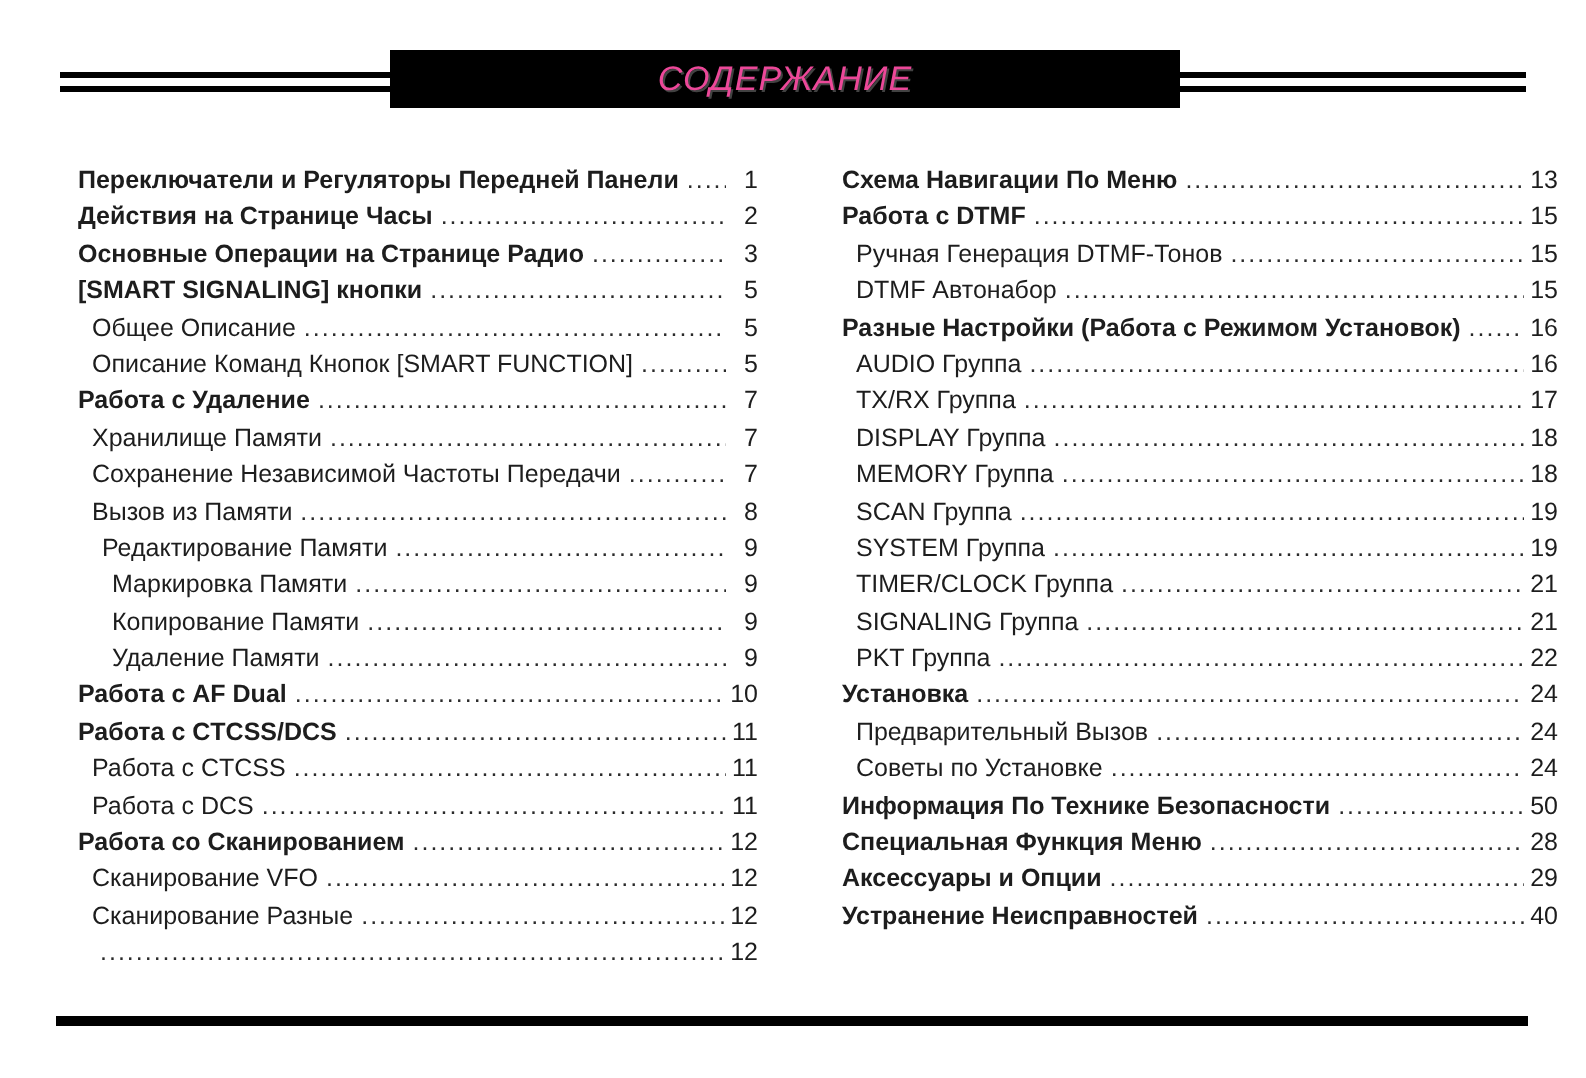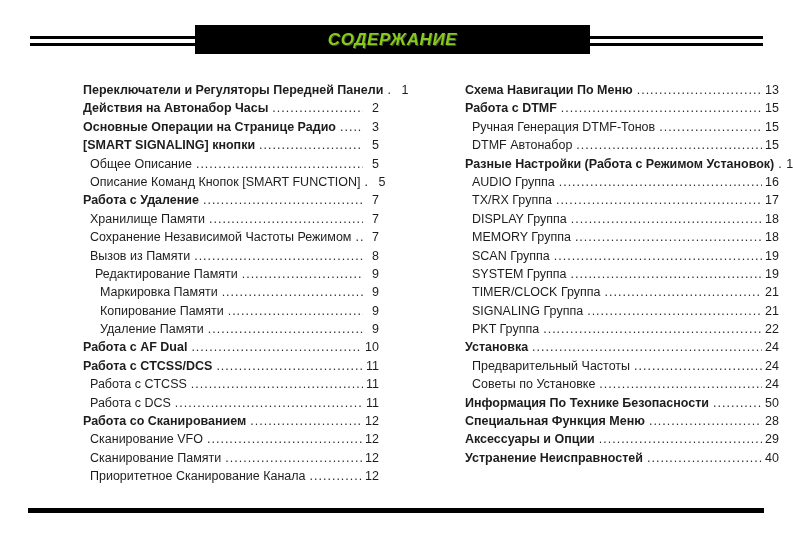--- a/index.html
+++ b/index.html
@@ -19,35 +19,34 @@
   }
   .header-rules .rule{height:3px;background:#000;}
   .header-rules .rule + .rule{margin-top:4px;}
   .banner{
     position:absolute;left:195px;top:25px;width:395px;height:29px;
     background:#000;
     display:flex;align-items:center;justify-content:center;
     z-index:2;
   }
   .banner span{
-    color:#84cc16;font-weight:bold;font-style:italic;
+    color:#ec4899;font-weight:normal;font-style:italic;
     font-size:17px;letter-spacing:0.6px;
     text-shadow:1px 1px 0 rgba(120,120,120,.55);
   }
 
   
   .col{position:absolute;top:81px;font-size:12.5px;}
   #col-left{left:39px;width:340px;}
   #col-right{left:421px;width:358px;}
 
   .toc-row{
     display:flex;align-items:baseline;
     height:18.4px;line-height:18.4px;
     white-space:nowrap;
-    margin-left:44px;
   }
   .toc-row .t{flex-shrink:0;}
   .toc-row.bold .t{font-weight:bold;}
   .toc-row.lvl1{padding-left:7px;}
   .toc-row.lvl2{padding-left:12px;}
   .toc-row.lvl3{padding-left:17px;}
 
   .leader{
     flex:1;min-width:5px;
     overflow:hidden;
@@ -85,21 +84,21 @@
     <span>СОДЕРЖАНИЕ</span>
   </div>
 
   <div class="col" id="col-left">
       <div class="toc-row lvl0 bold">
         <span class="t">Переключатели и Регуляторы Передней Панели</span>
         <span class="leader"></span>
         <span class="pg">1</span>
       </div>
       <div class="toc-row lvl0 bold">
-        <span class="t">Действия на Автонабор Часы</span>
+        <span class="t">Действия на Странице Часы</span>
         <span class="leader"></span>
         <span class="pg">2</span>
       </div>
       <div class="toc-row lvl0 bold">
         <span class="t">Основные Операции на Странице Радио</span>
         <span class="leader"></span>
         <span class="pg">3</span>
       </div>
       <div class="toc-row lvl0 bold">
         <span class="t">[SMART SIGNALING] кнопки</span>
@@ -120,21 +119,21 @@
         <span class="t">Работа с Удаление</span>
         <span class="leader"></span>
         <span class="pg">7</span>
       </div>
       <div class="toc-row lvl1">
         <span class="t">Хранилище Памяти</span>
         <span class="leader"></span>
         <span class="pg">7</span>
       </div>
       <div class="toc-row lvl1">
-        <span class="t">Сохранение Независимой Частоты Режимом</span>
+        <span class="t">Сохранение Независимой Частоты Передачи</span>
         <span class="leader"></span>
         <span class="pg">7</span>
       </div>
       <div class="toc-row lvl1">
         <span class="t">Вызов из Памяти</span>
         <span class="leader"></span>
         <span class="pg">8</span>
       </div>
       <div class="toc-row lvl2">
         <span class="t">Редактирование Памяти</span>
@@ -180,26 +179,25 @@
         <span class="t">Работа со Сканированием</span>
         <span class="leader"></span>
         <span class="pg">12</span>
       </div>
       <div class="toc-row lvl1">
         <span class="t">Сканирование VFO</span>
         <span class="leader"></span>
         <span class="pg">12</span>
       </div>
       <div class="toc-row lvl1">
-        <span class="t">Сканирование Памяти</span>
+        <span class="t">Сканирование Разные</span>
         <span class="leader"></span>
         <span class="pg">12</span>
       </div>
       <div class="toc-row lvl1">
-        <span class="t">Приоритетное Сканирование Канала</span>
         <span class="leader"></span>
         <span class="pg">12</span>
       </div>
     </div>
   <div class="col" id="col-right">
       <div class="toc-row lvl0 bold">
         <span class="t">Схема Навигации По Меню</span>
         <span class="leader"></span>
         <span class="pg">13</span>
       </div>
@@ -267,21 +265,21 @@
         <span class="t">PKT Группа</span>
         <span class="leader"></span>
         <span class="pg">22</span>
       </div>
       <div class="toc-row lvl0 bold">
         <span class="t">Установка</span>
         <span class="leader"></span>
         <span class="pg">24</span>
       </div>
       <div class="toc-row lvl1">
-        <span class="t">Предварительный Частоты</span>
+        <span class="t">Предварительный Вызов</span>
         <span class="leader"></span>
         <span class="pg">24</span>
       </div>
       <div class="toc-row lvl1">
         <span class="t">Советы по Установке</span>
         <span class="leader"></span>
         <span class="pg">24</span>
       </div>
       <div class="toc-row lvl0 bold">
         <span class="t">Информация По Технике Безопасности</span>

